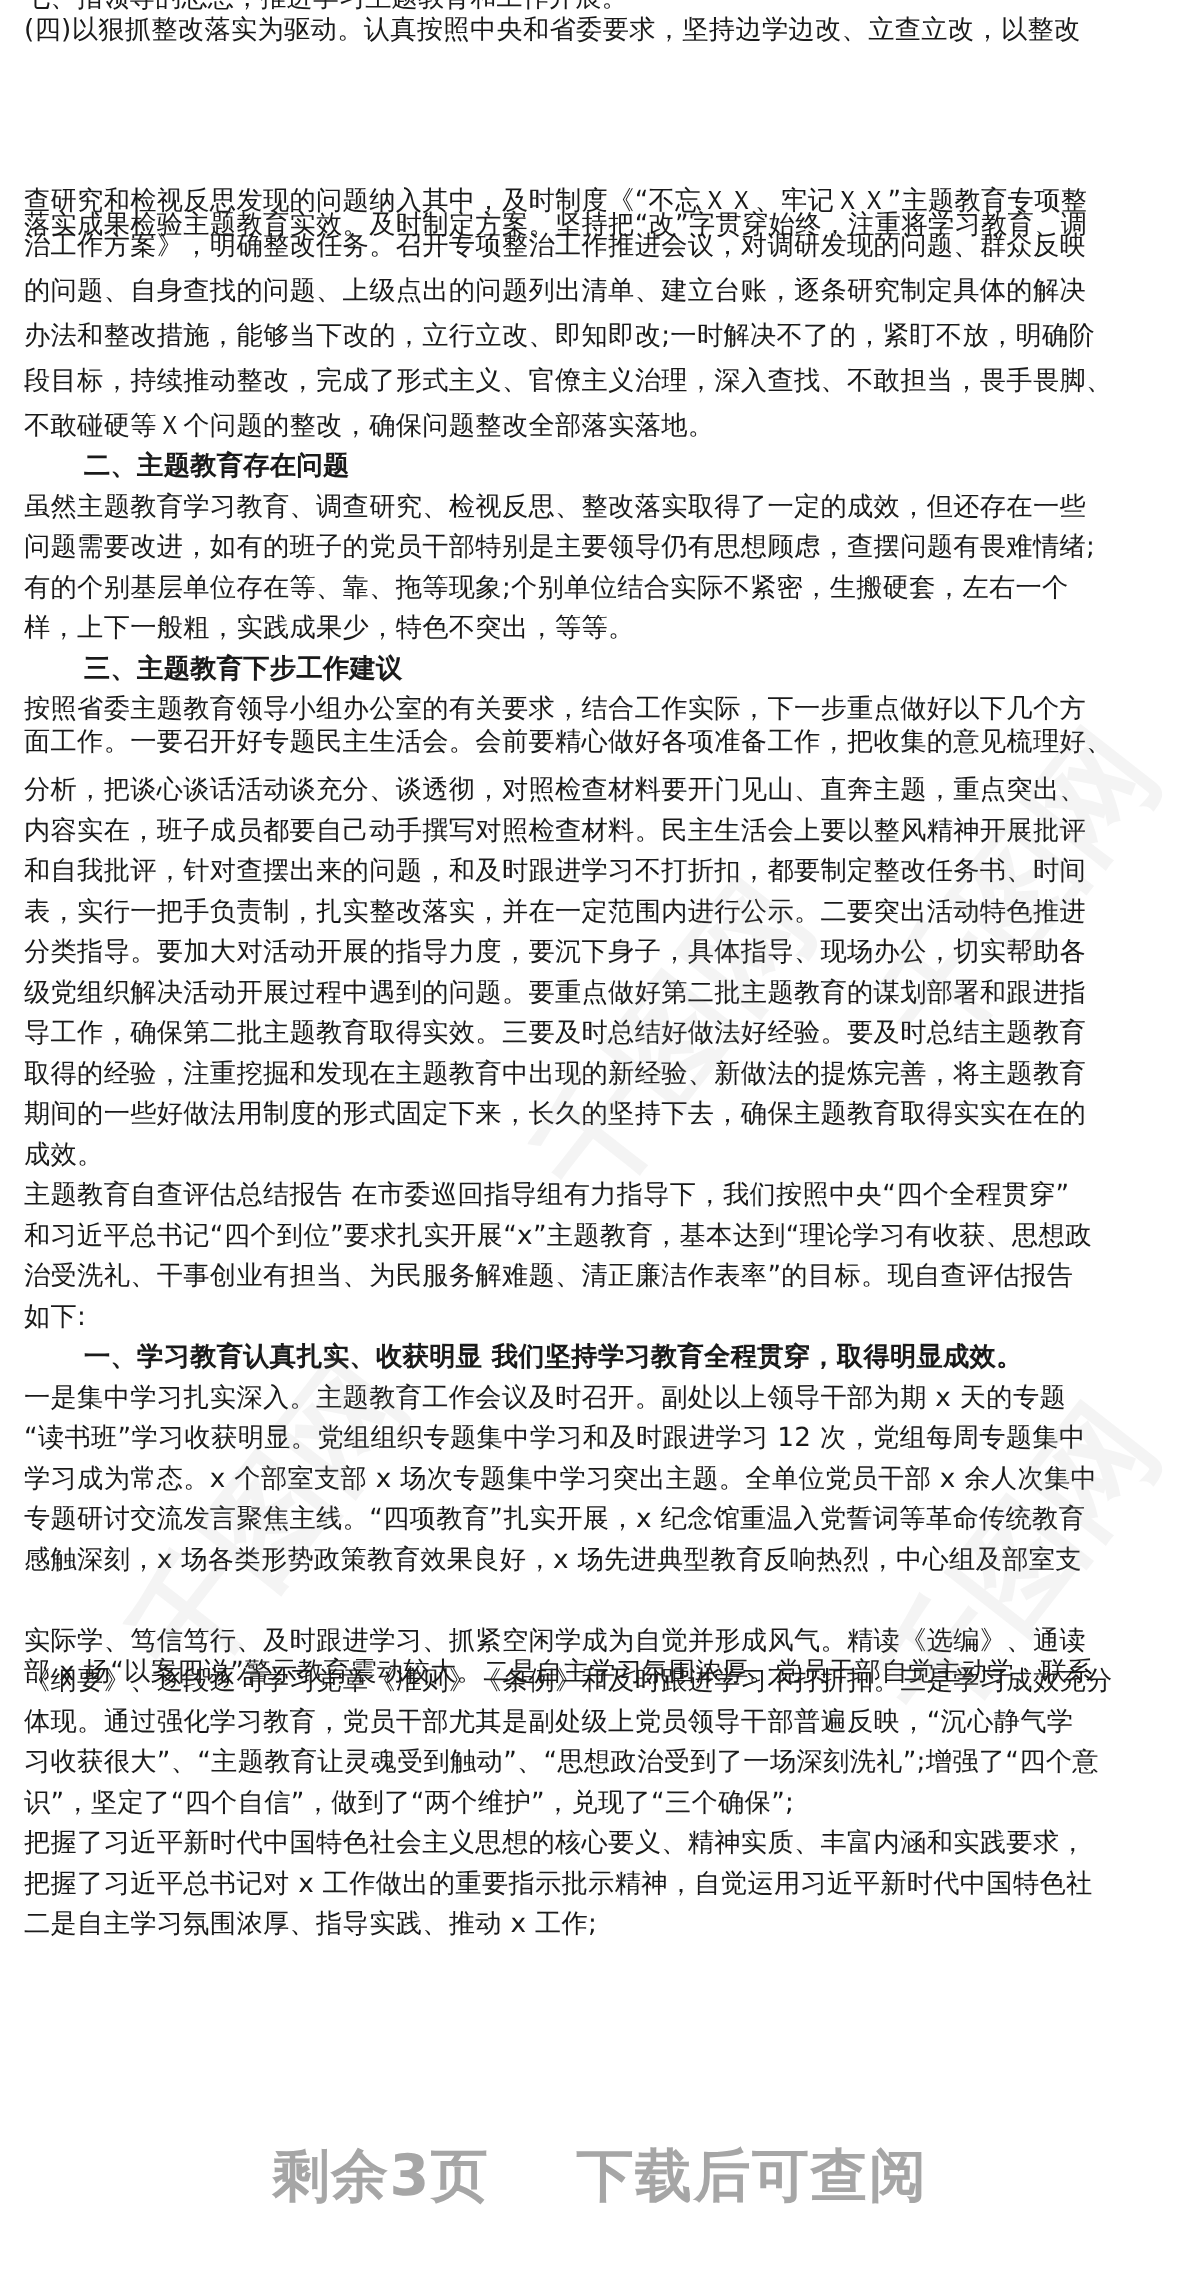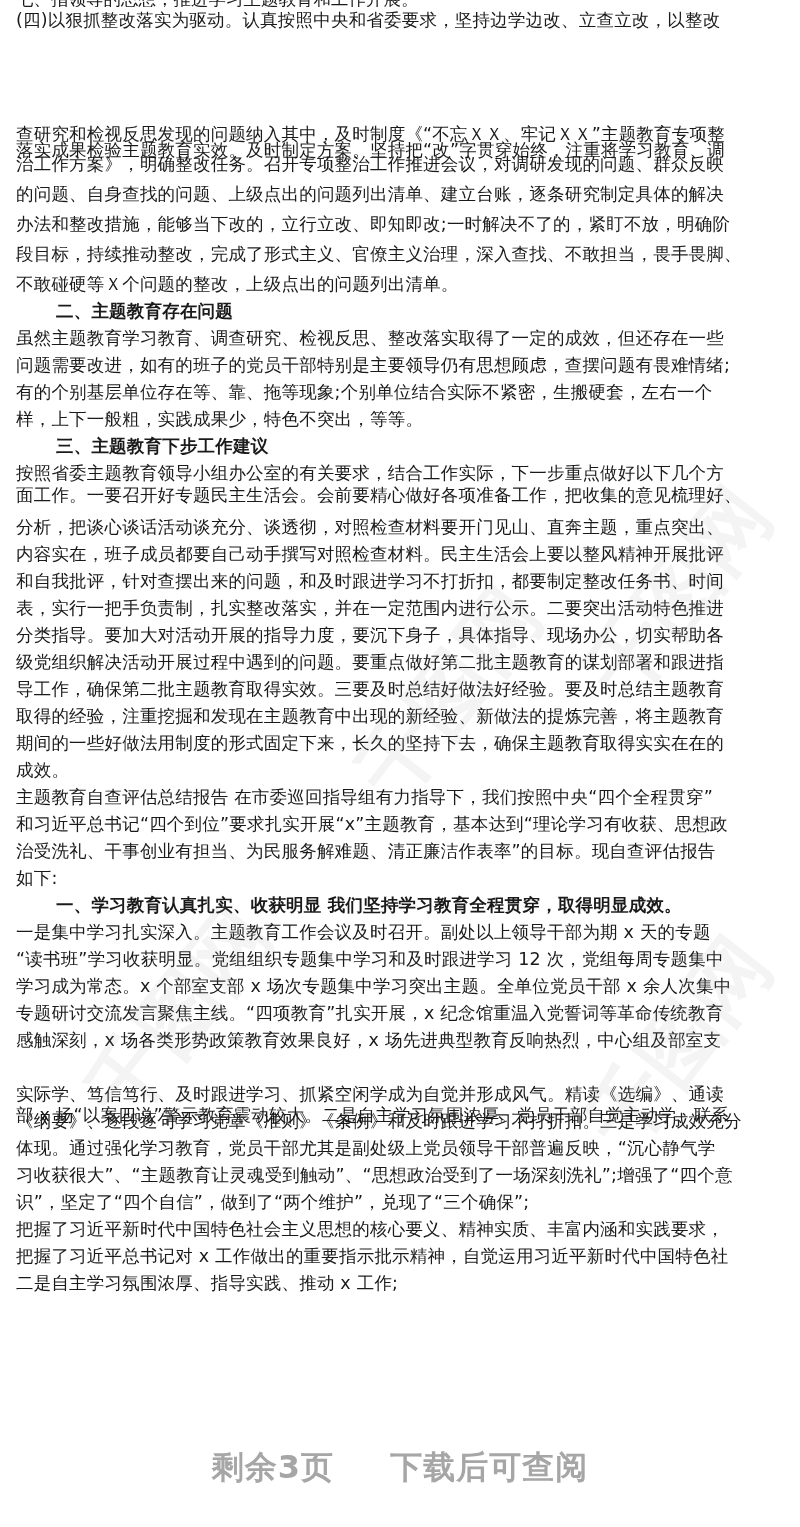--- a/index.html
+++ b/index.html
@@ -20,40 +20,39 @@
       letter-spacing: 0.2px; color: #1a1a1a;
     }
     .heading { font-weight: bold; margin-left: 40px; }
     .watermark {
       position: absolute; color: rgba(150,150,150,0.10);
       font-size: 80px; font-weight: bold; transform: rotate(-52deg);
       white-space: nowrap; pointer-events: none;
     }
     .footer-note {
       position: absolute; left: 0; top: 1425px; width: 800px; text-align: center;
-      font-size: 32px; font-weight: bold; color: #a6a6a6; letter-spacing: 1px;
+      font-size: 38px; font-weight: bold; color: #a6a6a6; letter-spacing: 1px;
       font-family: "DejaVu Sans", sans-serif;
-      margin-top: 21px;
     }
     .footer-note span { margin: 0 22px; }
   </style>
 </head>
 <body>
 
 <div class="page">
   <div class="cut-line">七、指领导的思想，推进学习主题教育和工作开展。</div>
   <div id="lines">
       <div class="line" style="top: 8px;">(四)以狠抓整改落实为驱动。认真按照中央和省委要求，坚持边学边改、立查立改，以整改</div>
       <div class="line" style="top: 92px; margin-top: 46px;">落实成果检验主题教育实效。及时制定方案。坚持把“改”字贯穿始终，注重将学习教育、调</div>
       <div class="line" style="top: 122px;">查研究和检视反思发现的问题纳入其中，及时制度《“不忘ＸＸ、牢记ＸＸ”主题教育专项整</div>
       <div class="line" style="top: 152px;">治工作方案》，明确整改任务。召开专项整治工作推进会议，对调研发现的问题、群众反映</div>
       <div class="line" style="top: 182px;">的问题、自身查找的问题、上级点出的问题列出清单、建立台账，逐条研究制定具体的解决</div>
       <div class="line" style="top: 212px;">办法和整改措施，能够当下改的，立行立改、即知即改;一时解决不了的，紧盯不放，明确阶</div>
       <div class="line" style="top: 242px;">段目标，持续推动整改，完成了形式主义、官僚主义治理，深入查找、不敢担当，畏手畏脚、</div>
-      <div class="line" style="top: 272px;">不敢碰硬等Ｘ个问题的整改，上级点出的问题列出清单。</div>
+      <div class="line" style="top: 272px;">不敢碰硬等Ｘ个问题的整改，确保问题整改全部落实落地。</div>
       <div class="line heading" style="top: 299px;"> 二、主题教育存在问题</div>
       <div class="line" style="top: 326px;">虽然主题教育学习教育、调查研究、检视反思、整改落实取得了一定的成效，但还存在一些</div>
       <div class="line" style="top: 353px;">问题需要改进，如有的班子的党员干部特别是主要领导仍有思想顾虑，查摆问题有畏难情绪;</div>
       <div class="line" style="top: 380px;">有的个别基层单位存在等、靠、拖等现象;个别单位结合实际不紧密，生搬硬套，左右一个</div>
       <div class="line" style="top: 407px;">样，上下一般粗，实践成果少，特色不突出，等等。</div>
       <div class="line heading" style="top: 434px;">三、主题教育下步工作建议</div>
       <div class="line" style="top: 461px;">按照省委主题教育领导小组办公室的有关要求，结合工作实际，下一步重点做好以下几个方</div>
       <div class="line" style="top: 483px;">面工作。一要召开好专题民主生活会。会前要精心做好各项准备工作，把收集的意见梳理好、</div>
       <div class="line" style="top: 515px;">分析，把谈心谈话活动谈充分、谈透彻，对照检查材料要开门见山、直奔主题，重点突出、</div>
       <div class="line" style="top: 542px;">内容实在，班子成员都要自己动手撰写对照检查材料。民主生活会上要以整风精神开展批评</div>

